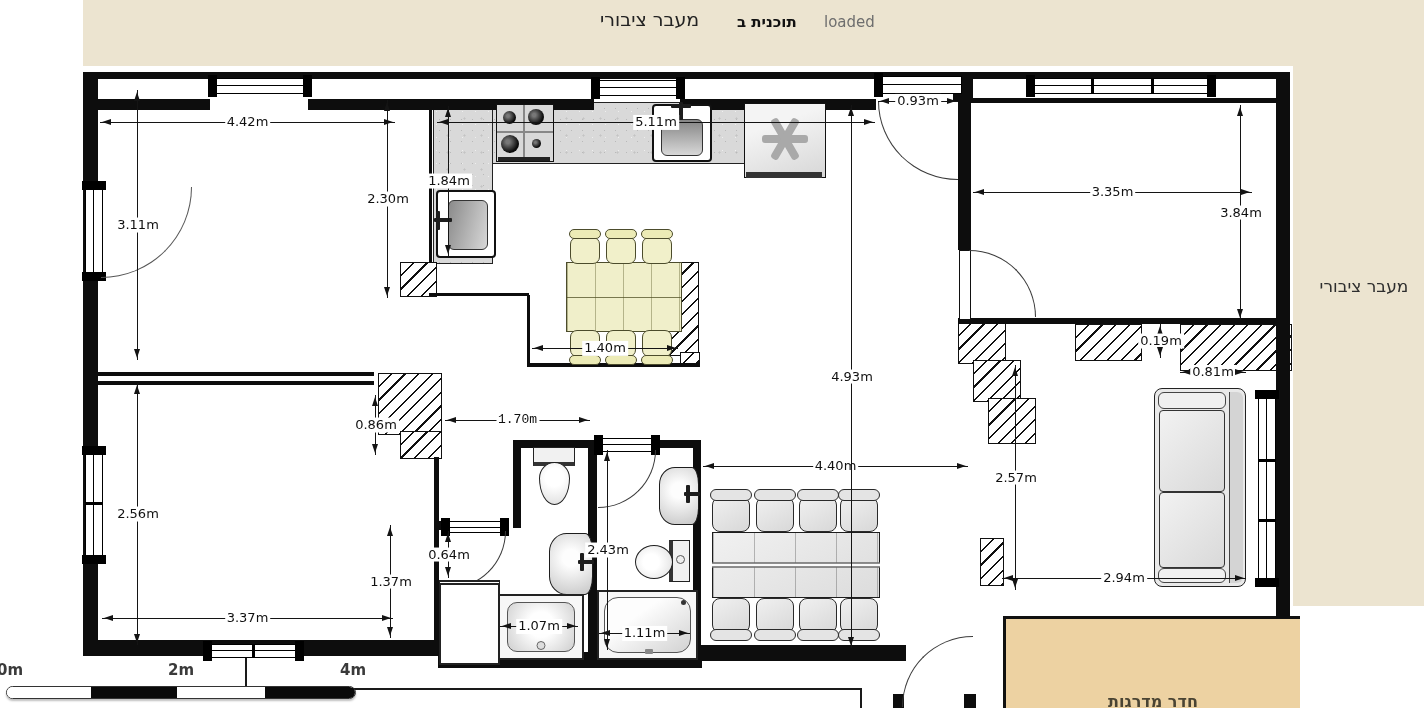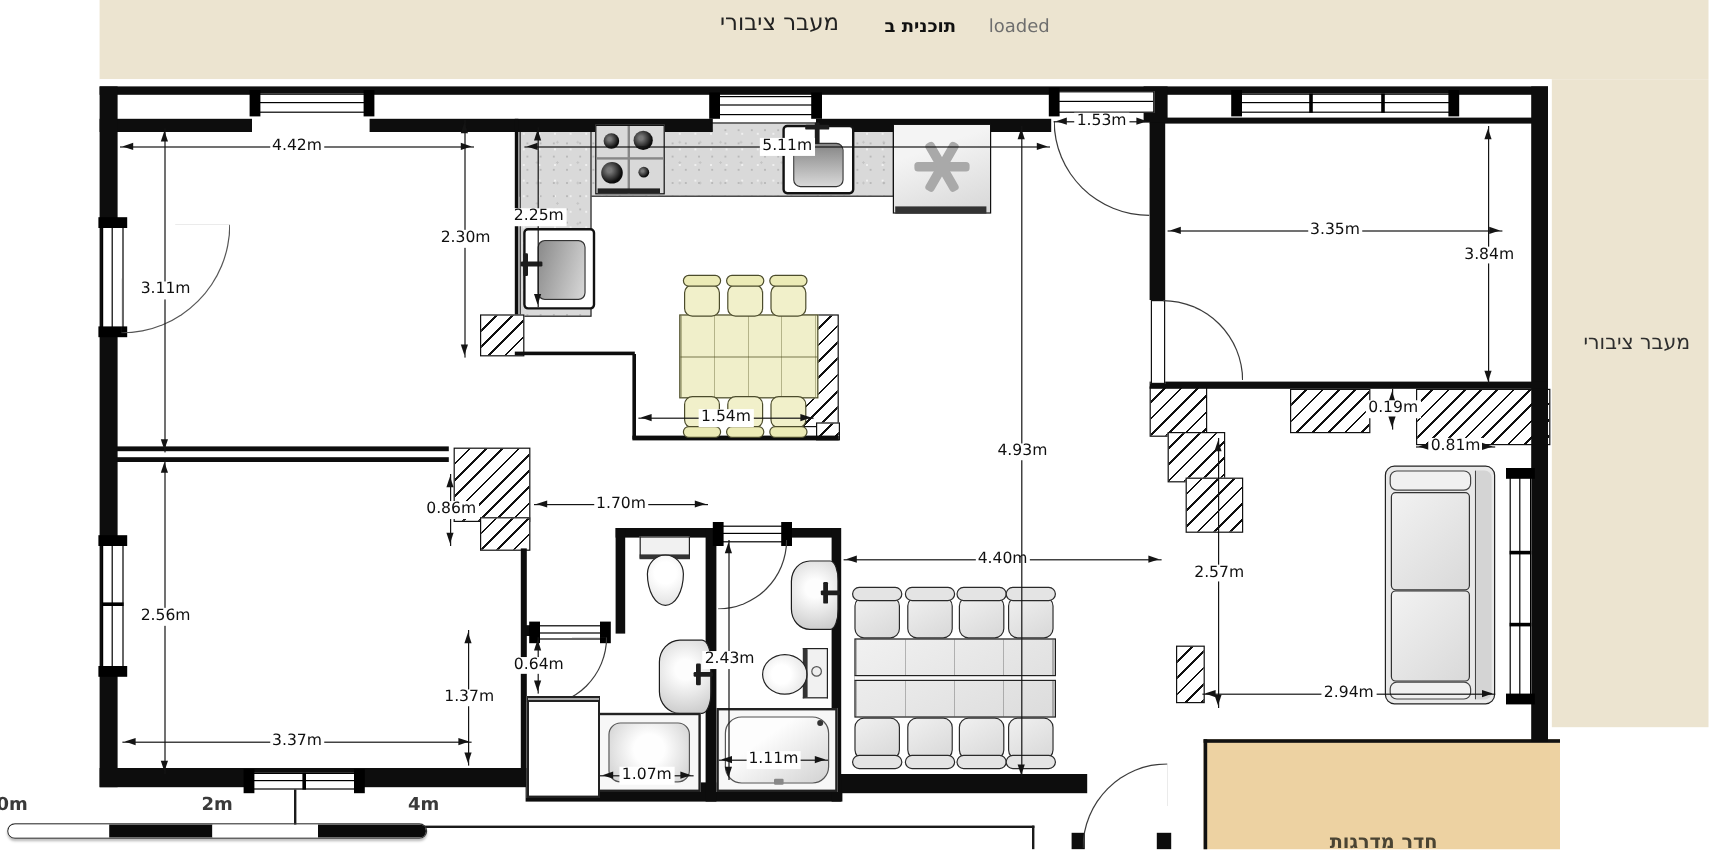--- a/index.html
+++ b/index.html
@@ -260,58 +260,58 @@
     <div class="fbar" style="left:46px;bottom:4px;width:8px;height:5px;background:#888;"></div>
   </div>
 
   <div class="dimh" style="left:100px;top:122px;width:295px;">
       <b>4.42m</b>
     </div>
   <div class="dimh" style="left:437px;top:122px;width:438px;">
       <b>5.11m</b>
     </div>
   <div class="dimh" style="left:878px;top:101px;width:80px;">
-      <b>1.53m</b>
+      <b>0.93m</b>
     </div>
   <div class="dimh" style="left:973px;top:192px;width:279px;">
       <b>3.35m</b>
     </div>
   <div class="dimh" style="left:532px;top:348px;width:146px;">
-      <b>1.54m</b>
-    </div>
-  <div class="dimh" style="left:445px;top:420px;width:145px;">
+      <b>1.40m</b>
+    </div>
+  <div class="dimh" style="left:445px;top:420px;width:145px;font-family:Liberation Mono, monospace;">
       <b>1.70m</b>
     </div>
   <div class="dimh" style="left:703px;top:466px;width:265px;">
       <b>4.40m</b>
     </div>
   <div class="dimh" style="left:1180px;top:372px;width:66px;">
       <b>0.81m</b>
     </div>
   <div class="dimh" style="left:102px;top:618px;width:291px;">
       <b>3.37m</b>
     </div>
-  <div class="dimh" style="left:500px;top:646px;width:78px;">
+  <div class="dimh" style="left:500px;top:626px;width:78px;">
       <b>1.07m</b>
     </div>
   <div class="dimh" style="left:599px;top:633px;width:91px;">
       <b>1.11m</b>
     </div>
   <div class="dimh" style="left:1002px;top:578px;width:244px;">
       <b>2.94m</b>
     </div>
 
-  <div class="dimv" style="left:137px;top:107px;height:270px;">
+  <div class="dimv" style="left:137px;top:90px;height:270px;">
       <b>3.11m</b>
     </div>
   <div class="dimv" style="left:387px;top:100px;height:198px;">
       <b>2.30m</b>
     </div>
   <div class="dimv" style="left:448px;top:106px;height:150px;">
-      <b>2.25m</b>
+      <b>1.84m</b>
     </div>
   <div class="dimv" style="left:1240px;top:105px;height:215px;">
       <b>3.84m</b>
     </div>
   <div class="dimv" style="left:851px;top:105px;height:543px;">
       <b>4.93m</b>
     </div>
   <div class="dimv" style="left:1160px;top:324px;height:34px;">
       <b>0.19m</b>
     </div>

